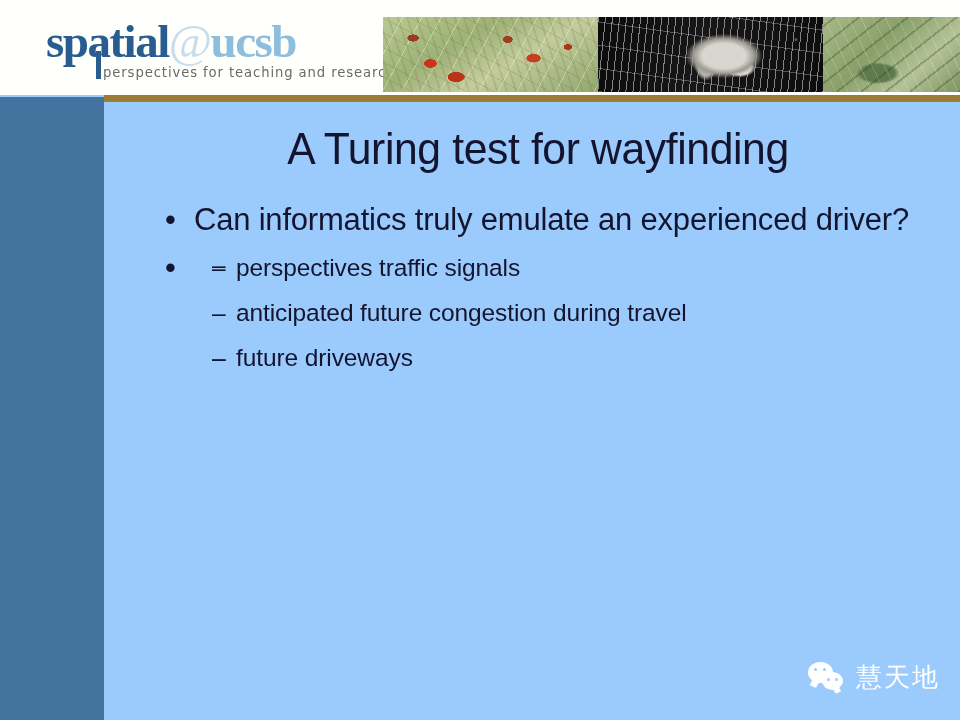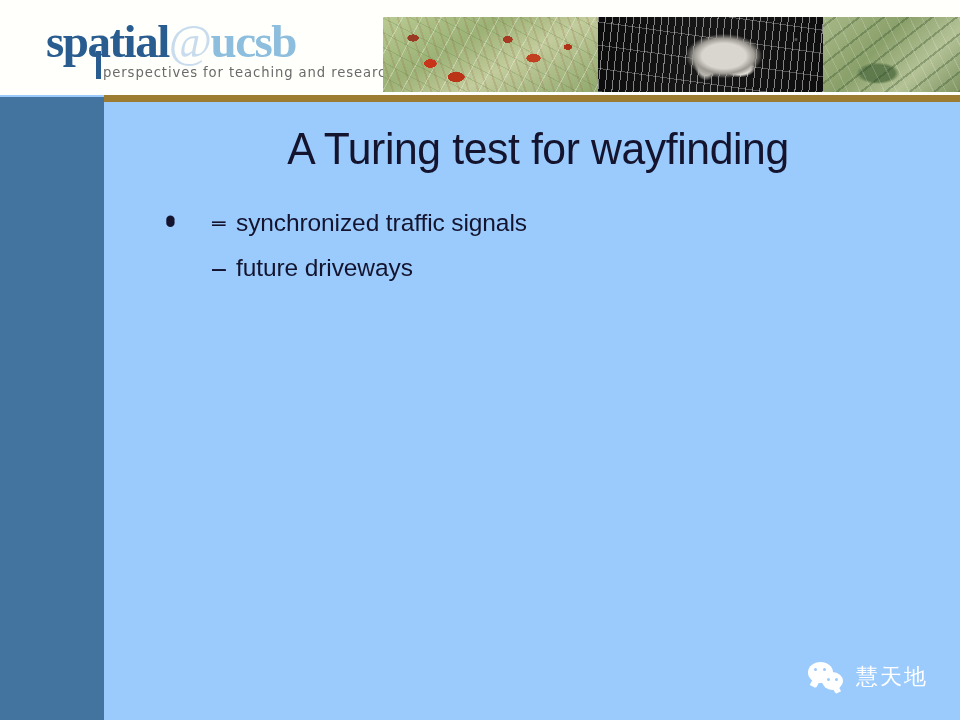--- a/index.html
+++ b/index.html
@@ -256,21 +256,21 @@
     width: 3.2px; height: 3.2px;
     border-radius: 50%;
     background: #9bcbfd;
   }
   .eye-a { left: 6px;  top: 7px; }
   .eye-b { left: 15px; top: 7px; }
   .eye-c { left: 19px; top: 17px; }
   .eye-d { left: 27px; top: 17px; }
   .wm-text {
     font-family: Liberation Sans, sans-serif;
-    font-size: 22px;
+    font-size: 26px;
     color: #ffffff;
     letter-spacing: 2px;
     white-space: nowrap;
   }
 </style>
 </head>
 <body>
 
 <div class="slide">
 
@@ -293,36 +293,38 @@
   <div class="sidebar"></div>
 
   <div class="body">
 
     <div class="slide-title">A Turing test for wayfinding</div>
 
     <div class="bullets">
 
       <div class="b1">
         <span class="marker">•</span>
+        <span>Can informatics truly emulate an experienced driver?</span>
       </div>
       <div class="b2">
         <span class="marker">–</span>
       </div>
 
       <div class="gap-sm"></div>
 
       <div class="b1">
         <span class="marker">•</span>
       </div>
       <div class="b2">
         <span class="marker">–</span>
-        <span>synchronized traffic signals</span>
-      </div>
-      <div class="b2">
-        <span class="marker">–</span>
+        <span>perspectives traffic signals</span>
+      </div>
+      <div class="b2">
+        <span class="marker">–</span>
+        <span>anticipated future congestion during travel</span>
       </div>
       <div class="b2">
         <span class="marker">–</span>
       </div>
       <div class="b2">
         <span class="marker">–</span>
         <span>future driveways</span>
       </div>
 
     </div>

